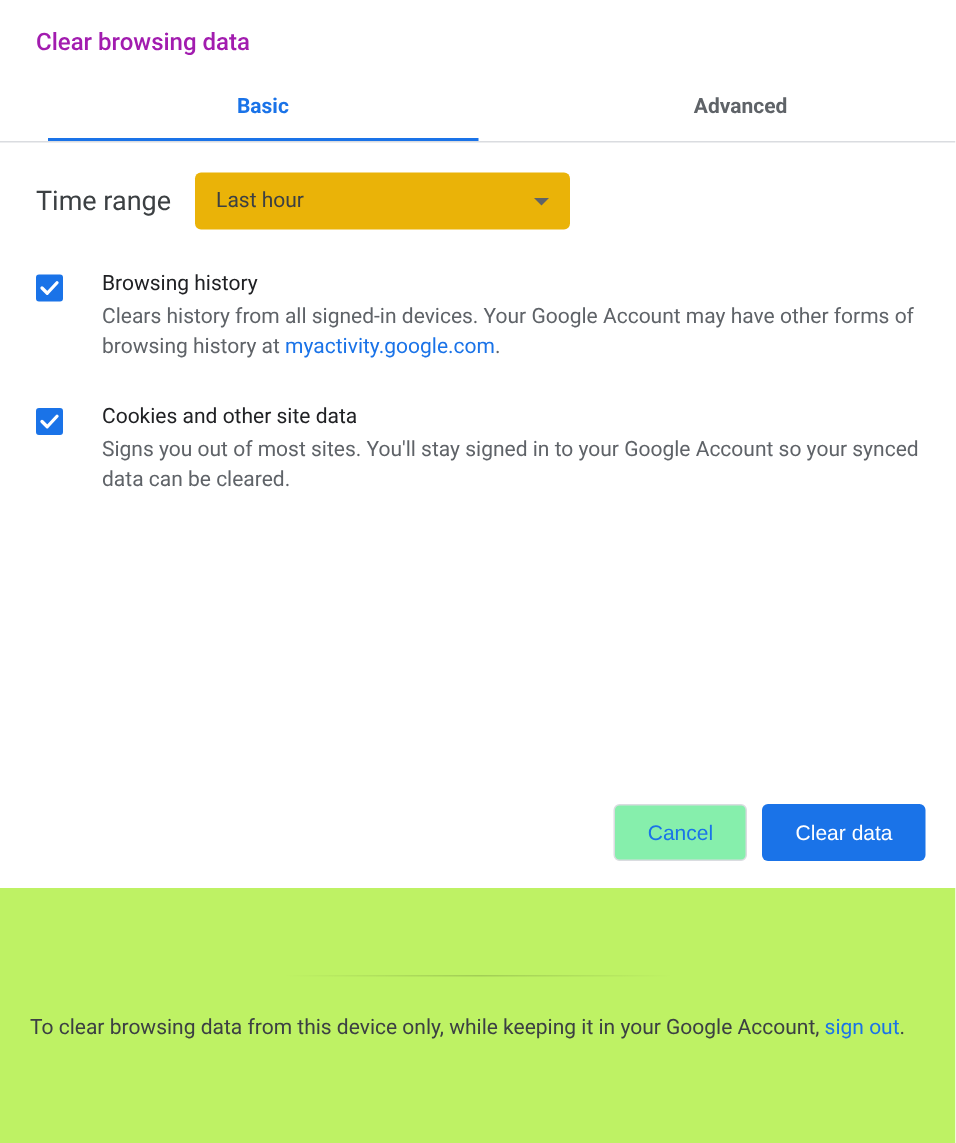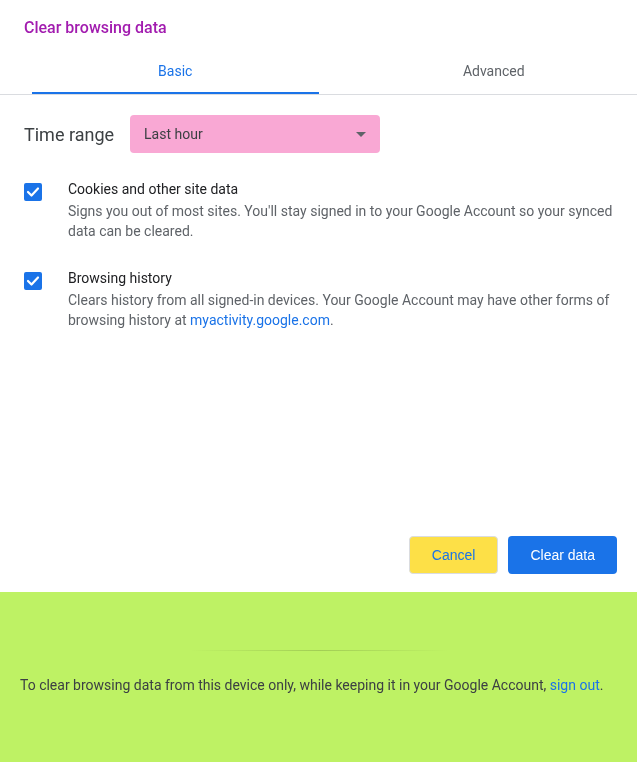--- a/index.html
+++ b/index.html
@@ -27,21 +27,21 @@
   }
   .tabs {
     display: flex;
     border-bottom: 1px solid #dadce0;
   }
   .tab {
     flex: 1;
     text-align: center;
     padding: 14px 0 13px 0;
     font-size: 14px;
-    font-weight: 400;
+    font-weight: 700;
     color: #5f6368;
     cursor: pointer;
     position: relative;
     margin-left: 32px;
   }
   .tab.active {
     color: #1a73e8;
     border-bottom: 2px solid #1a73e8;
   }
   .body-area {
@@ -57,21 +57,21 @@
     color: #3c4043;
     font-size: 18px;
     margin-right: 16px;
   }
   .select-box {
     display: flex;
     align-items: center;
     justify-content: space-between;
     width: 250px;
     height: 38px;
-    background: #f9a8d4;
+    background: #eab308;
     border-radius: 4px;
     padding: 0 14px;
     color: #3c4043;
     font-size: 14px;
     cursor: pointer;
   }
   .select-box .arrow {
     width: 0;
     height: 0;
     border-left: 5px solid transparent;
@@ -137,21 +137,21 @@
     border-radius: 4px;
     font-size: 14px;
     font-weight: 500;
     display: inline-flex;
     align-items: center;
     justify-content: center;
     cursor: pointer;
     border: none;
   }
   .btn-secondary {
-    background: #fde047;
+    background: #86efac;
     color: #1a73e8;
     border: 1px solid #dadce0;
   }
   .btn-primary {
     background: #1a73e8;
     color: #fff;
     text-align: right;
   }
   .footer {
     background: #bef264;
@@ -196,39 +196,39 @@
 
     <div class="option-row">
       <div class="cb-wrap">
         <div class="cb checked">
           <svg viewBox="0 0 14 14">
               <path d="M2 7 L5.5 10.5 L12 3.5"></path>
             </svg>
         </div>
       </div>
       <div class="opt-text">
-        <div class="opt-title">Cookies and other site data</div>
+        <div class="opt-title">Browsing history</div>
         <div class="opt-desc">
-          <span>Signs you out of most sites. You'll stay signed in to your Google Account so your synced data can be cleared.</span>
+          <span>Clears history from all signed-in devices. Your Google Account may have other forms of browsing history at </span><a class="inline-link">myactivity.google.com</a><span>.</span>
         </div>
       </div>
     </div>
 
     <div class="option-row">
       <div class="cb-wrap">
         <div class="cb checked">
           <svg viewBox="0 0 14 14">
               <path d="M2 7 L5.5 10.5 L12 3.5"></path>
             </svg>
         </div>
       </div>
       <div class="opt-text">
-        <div class="opt-title">Browsing history</div>
+        <div class="opt-title">Cookies and other site data</div>
         <div class="opt-desc">
-          <span>Clears history from all signed-in devices. Your Google Account may have other forms of browsing history at </span><a class="inline-link">myactivity.google.com</a><span>.</span>
+          <span>Signs you out of most sites. You'll stay signed in to your Google Account so your synced data can be cleared.</span>
         </div>
       </div>
     </div>
 
 
   </div>
 
   <div class="spacer"></div>
 
   <div class="button-row">

